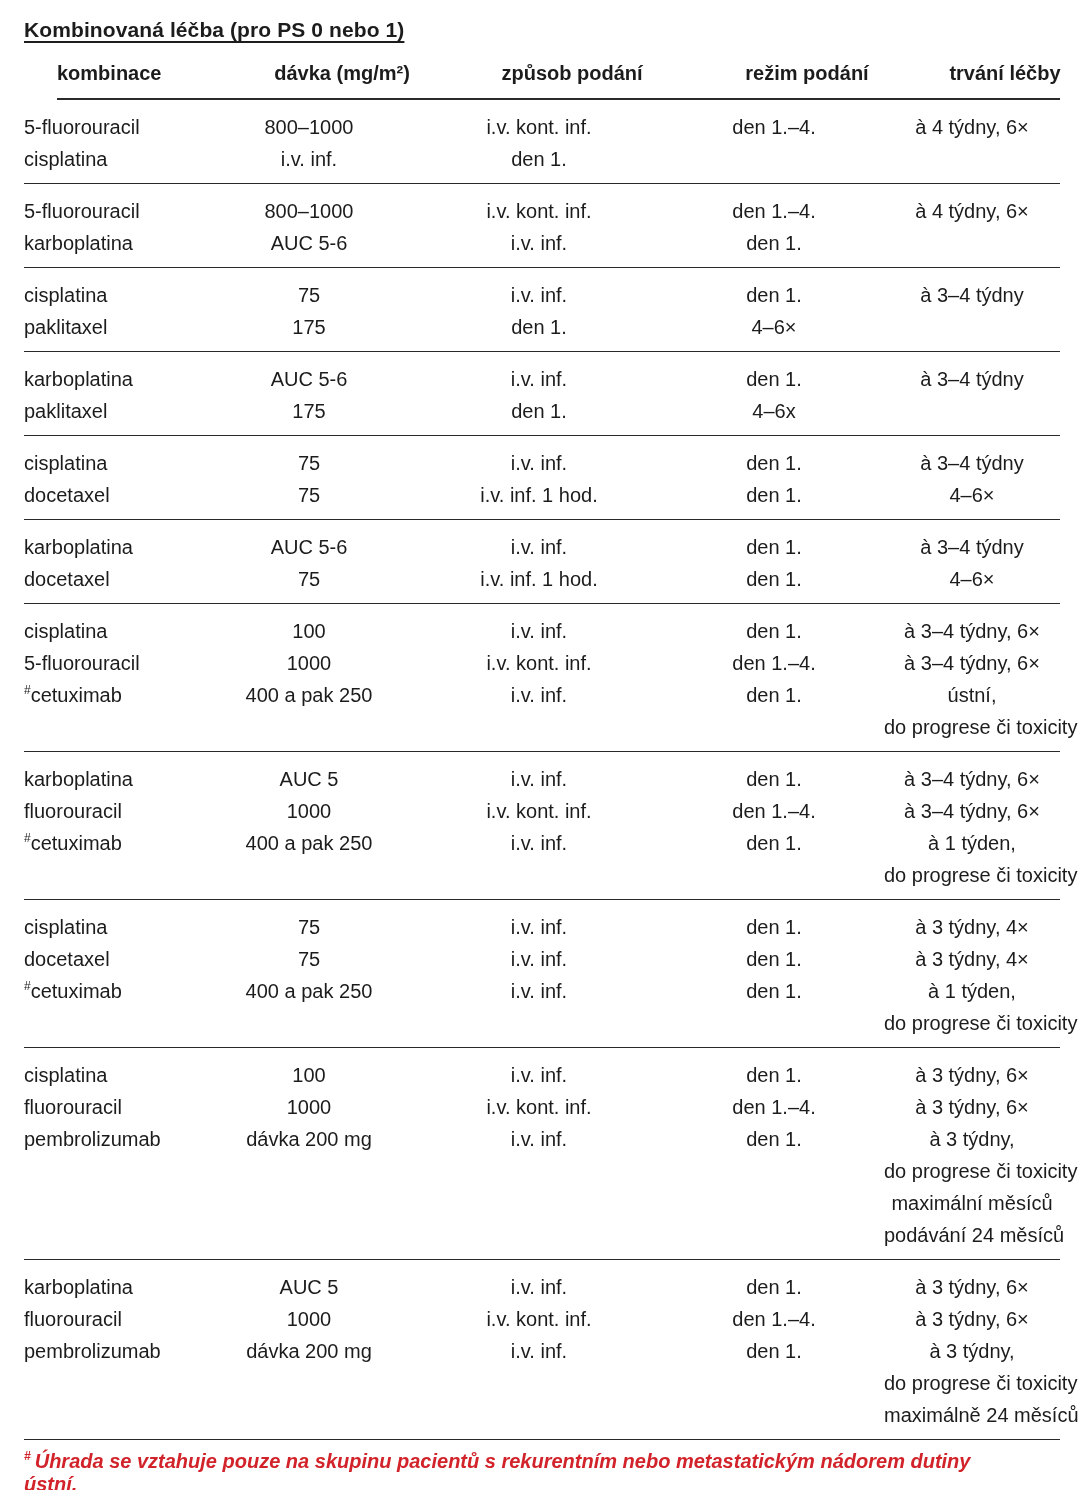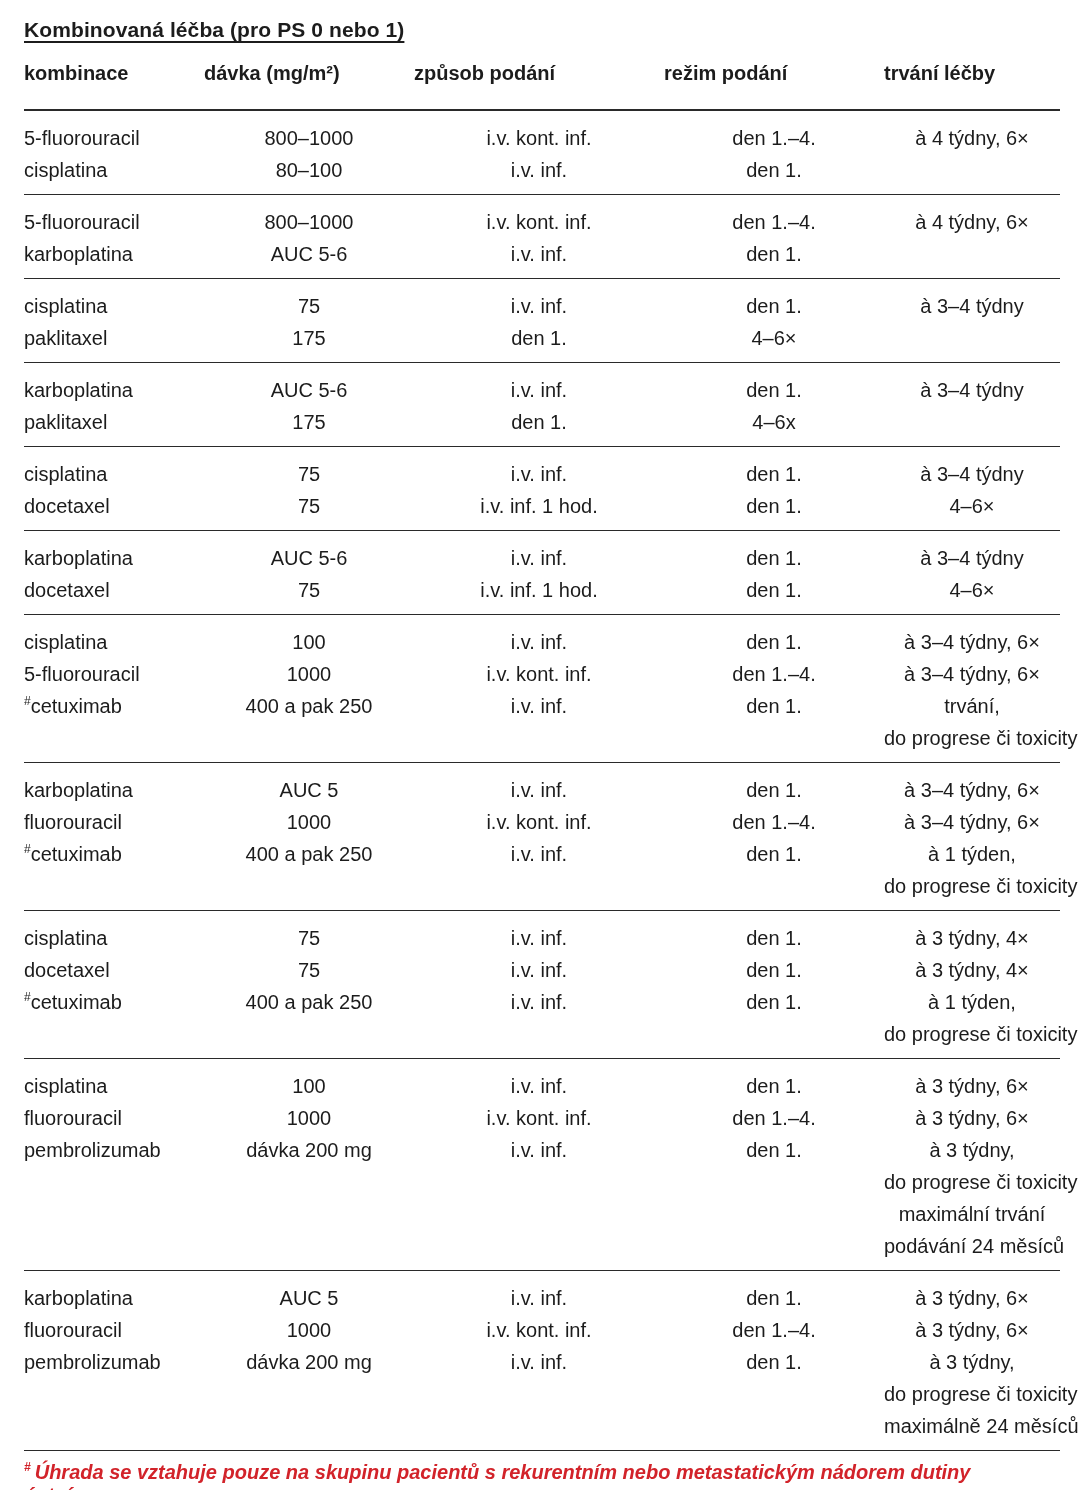--- a/index.html
+++ b/index.html
@@ -25,24 +25,25 @@
   .table { width: 1036px; }
 
   .hdr-row, .row {
     display: grid;
     grid-template-columns: 180px 210px 250px 220px 176px;
     align-items: baseline;
   }
   .hdr-row {
     font-weight: bold;
     font-size: 20px;
-    padding-bottom: 24px;
+    padding-bottom: 13px;
     border-bottom: 2px solid #2a2a2a;
-  }
-  .hdr-cell { white-space: nowrap; }
+    margin-left: 33px;
+  }
+  .hdr-cell { text-align: center; white-space: nowrap; }
   .hdr-cell.c0 { text-align: left; }
 
   .group {
     padding: 11px 0 8px 0;
     border-bottom: 1.5px solid #2a2a2a;
   }
   .row { min-height: 32px; }
   .cell {
     font-size: 20px;
     line-height: 32px;
@@ -91,21 +92,20 @@
         <div class="group">
           <div class="row">
             <div class="cell c0"><sup></sup><span>5-fluorouracil</span></div>
             <div class="cell c1"><span>800–1000</span></div>
             <div class="cell c2"><span>i.v. kont. inf.</span></div>
             <div class="cell c3"><span>den 1.–4.</span></div>
             <div class="cell c4"><span>à 4 týdny, 6×</span></div>
           </div>
           <div class="row">
             <div class="cell c0"><sup></sup><span>cisplatina</span></div>
-            <div class="cell c1"><span>80–100</span></div>
             <div class="cell c2"><span>i.v. inf.</span></div>
             <div class="cell c3"><span>den 1.</span></div>
             <div class="cell c4"><span></span></div>
           </div>
         </div>
         <div class="group">
           <div class="row">
             <div class="cell c0"><sup></sup><span>5-fluorouracil</span></div>
             <div class="cell c1"><span>800–1000</span></div>
             <div class="cell c2"><span>i.v. kont. inf.</span></div>
@@ -195,21 +195,21 @@
             <div class="cell c1"><span>1000</span></div>
             <div class="cell c2"><span>i.v. kont. inf.</span></div>
             <div class="cell c3"><span>den 1.–4.</span></div>
             <div class="cell c4"><span>à 3–4 týdny, 6×</span></div>
           </div>
           <div class="row">
             <div class="cell c0"><sup>#</sup><span>cetuximab</span></div>
             <div class="cell c1"><span>400 a pak 250</span></div>
             <div class="cell c2"><span>i.v. inf.</span></div>
             <div class="cell c3"><span>den 1.</span></div>
-            <div class="cell c4"><span>trvání,</span></div>
+            <div class="cell c4"><span>ústní,</span></div>
           </div>
           <div class="row">
             <div class="cell c0"><sup></sup><span></span></div>
             <div class="cell c1"><span></span></div>
             <div class="cell c2"><span></span></div>
             <div class="cell c3"><span></span></div>
             <div class="cell c4"><span>do progrese či toxicity</span></div>
           </div>
         </div>
         <div class="group">
@@ -299,21 +299,21 @@
             <div class="cell c1"><span></span></div>
             <div class="cell c2"><span></span></div>
             <div class="cell c3"><span></span></div>
             <div class="cell c4"><span>do progrese či toxicity</span></div>
           </div>
           <div class="row">
             <div class="cell c0"><sup></sup><span></span></div>
             <div class="cell c1"><span></span></div>
             <div class="cell c2"><span></span></div>
             <div class="cell c3"><span></span></div>
-            <div class="cell c4"><span>maximální trvání</span></div>
+            <div class="cell c4"><span>maximální měsíců</span></div>
           </div>
           <div class="row">
             <div class="cell c0"><sup></sup><span></span></div>
             <div class="cell c1"><span></span></div>
             <div class="cell c2"><span></span></div>
             <div class="cell c3"><span></span></div>
             <div class="cell c4"><span>podávání 24 měsíců</span></div>
           </div>
         </div>
         <div class="group">

